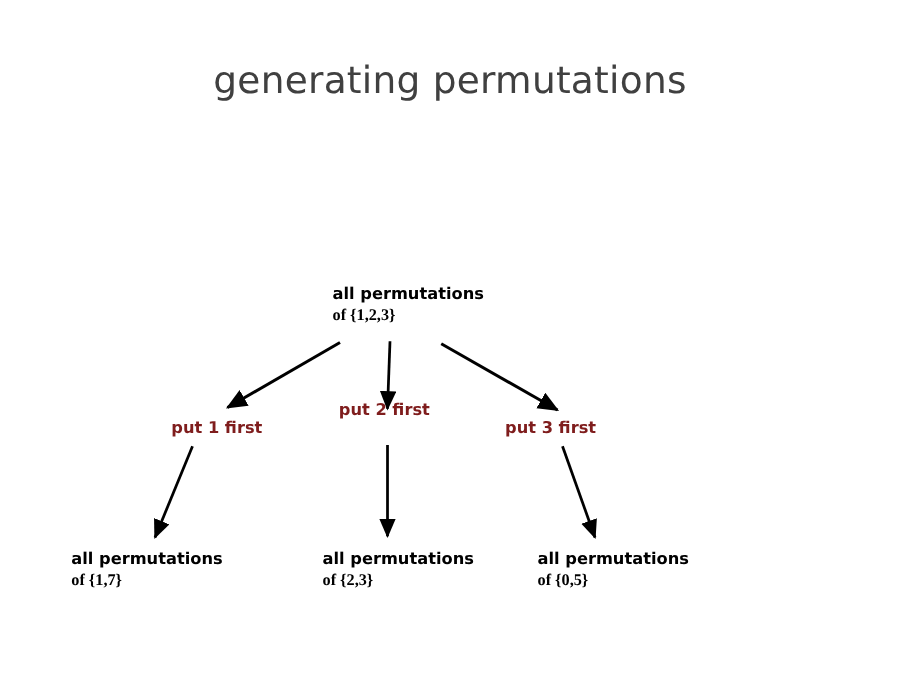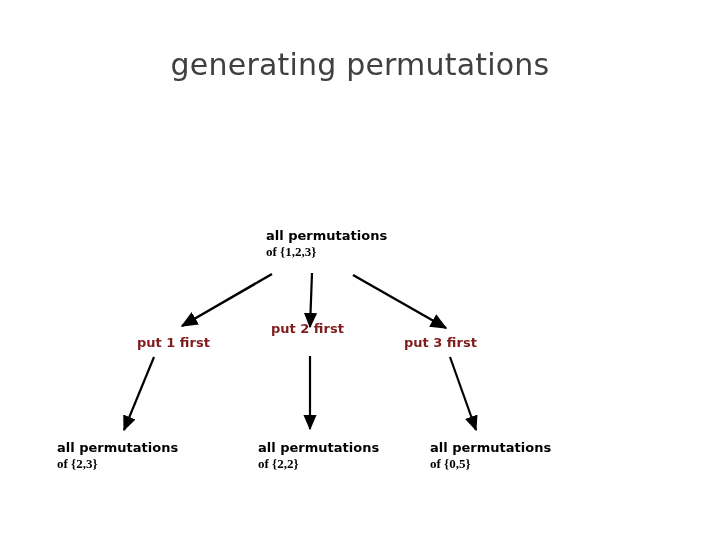--- a/index.html
+++ b/index.html
@@ -123,26 +123,26 @@
     </div>
 
     <div class="edge-label" id="label-put1">put 1 first</div>
 
     <div class="edge-label" id="label-put2">put 2 first</div>
 
     <div class="edge-label" id="label-put3">put 3 first</div>
 
     <div class="node" id="node-left">
       <span>all permutations</span>
-      <span class="line2">of {2,3}</span>
+      <span class="line2">of {1,7}</span>
     </div>
 
     <div class="node" id="node-middle">
       <span>all permutations</span>
-      <span class="line2">of {2,2}</span>
+      <span class="line2">of {2,3}</span>
     </div>
 
     <div class="node" id="node-right">
       <span>all permutations</span>
       <span class="line2">of {0,5}</span>
     </div>
 
   </div>
 </div>
 

